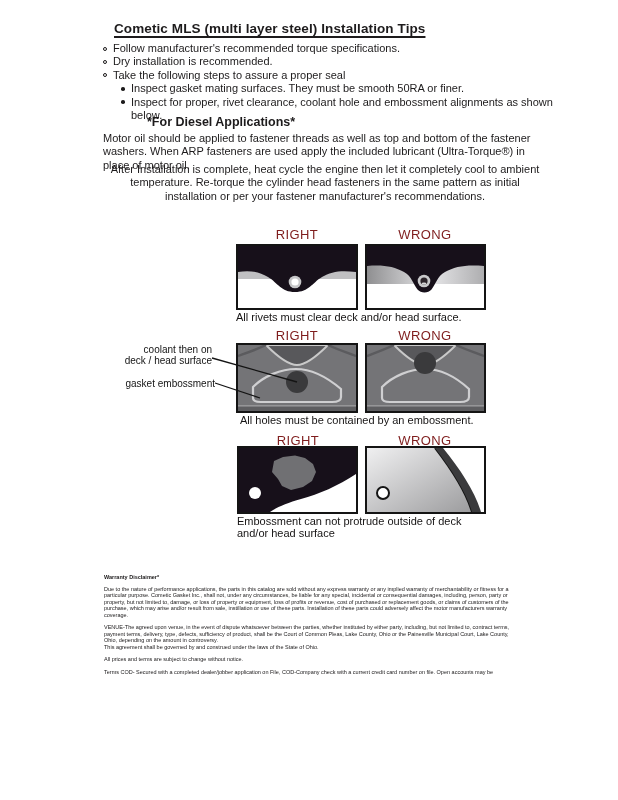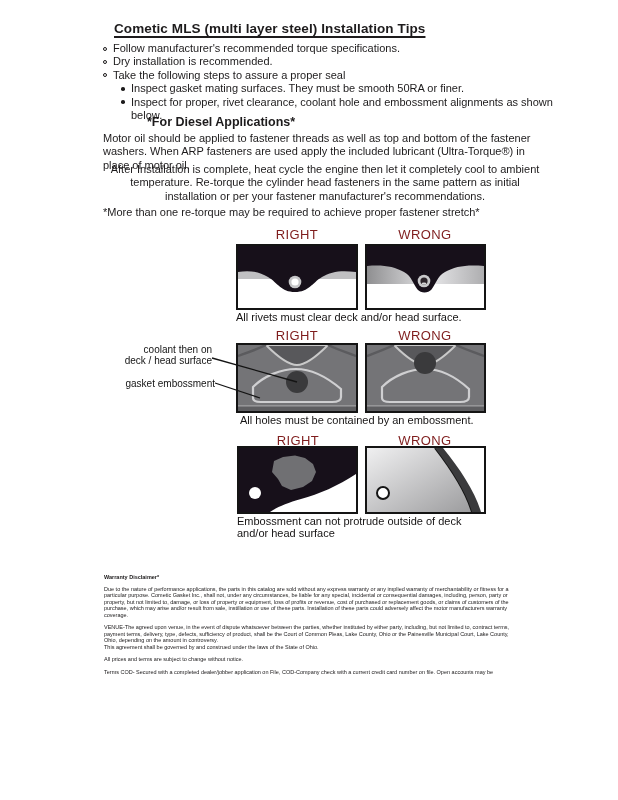--- a/index.html
+++ b/index.html
@@ -69,21 +69,20 @@
     </div>
     <div class="bline sub">
       <span class="mk fill"></span>
       <span>Inspect for proper, rivet clearance, coolant hole and embossment alignments as shown below.</span>
     </div>
   </div>
 
   <div class="abs diesel-h">*For Diesel Applications*</div>
   <div class="abs para p1">Motor oil should be applied to fastener threads as well as top and bottom of the fastener washers. When ARP fasteners are used apply the included lubricant (Ultra-Torque®) in place of motor oil.</div>
   <div class="abs para p2">After Installation is complete, heat cycle the engine then let it completely cool to ambient temperature. Re-torque the cylinder head fasteners in the same pattern as initial installation or per your fastener manufacturer's recommendations.</div>
-  <div class="abs para pnote">*More than one re-torque may be required to achieve proper fastener stretch*</div>
 
   <div class="abs dlabel" style="left:236px; top:227px;">RIGHT</div>
   <div class="abs dlabel" style="left:364px; top:227px;">WRONG</div>
 
   <div class="abs dbox" style="left:236px; top:244px; width:122px; height:66px;">
     <svg width="118" height="62" viewBox="0 0 118 62">
       <rect width="118" height="62" fill="#ffffff"></rect>
       <rect y="24" width="118" height="9" fill="#c0c0c2"></rect>
       <path d="M0,0 H118 V26 C103,24 93,25.5 84,31 C74,37 71,46 57,46 C43,46 40,37 30,31 C21,25.5 11,24 0,26 Z" fill="#17101a"></path>
       <circle cx="57" cy="36" r="6.3" fill="#c6c6c8"></circle>

